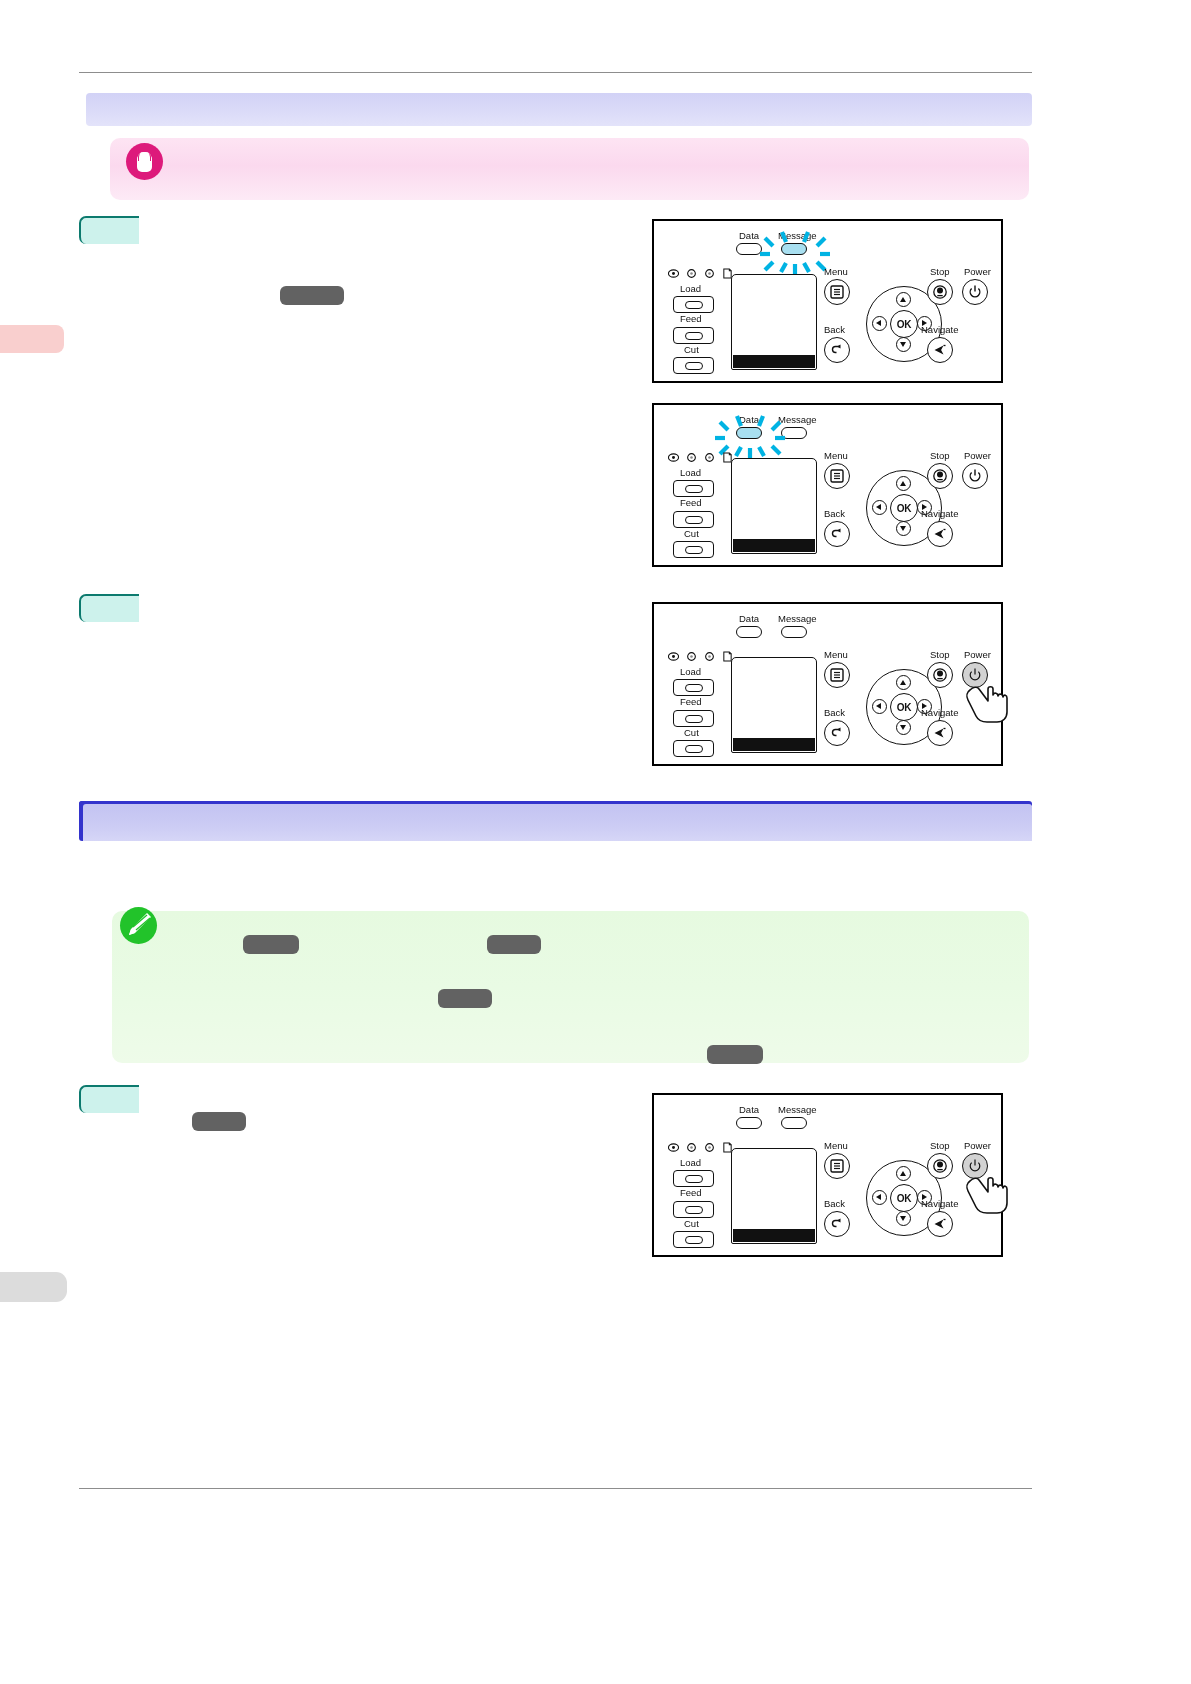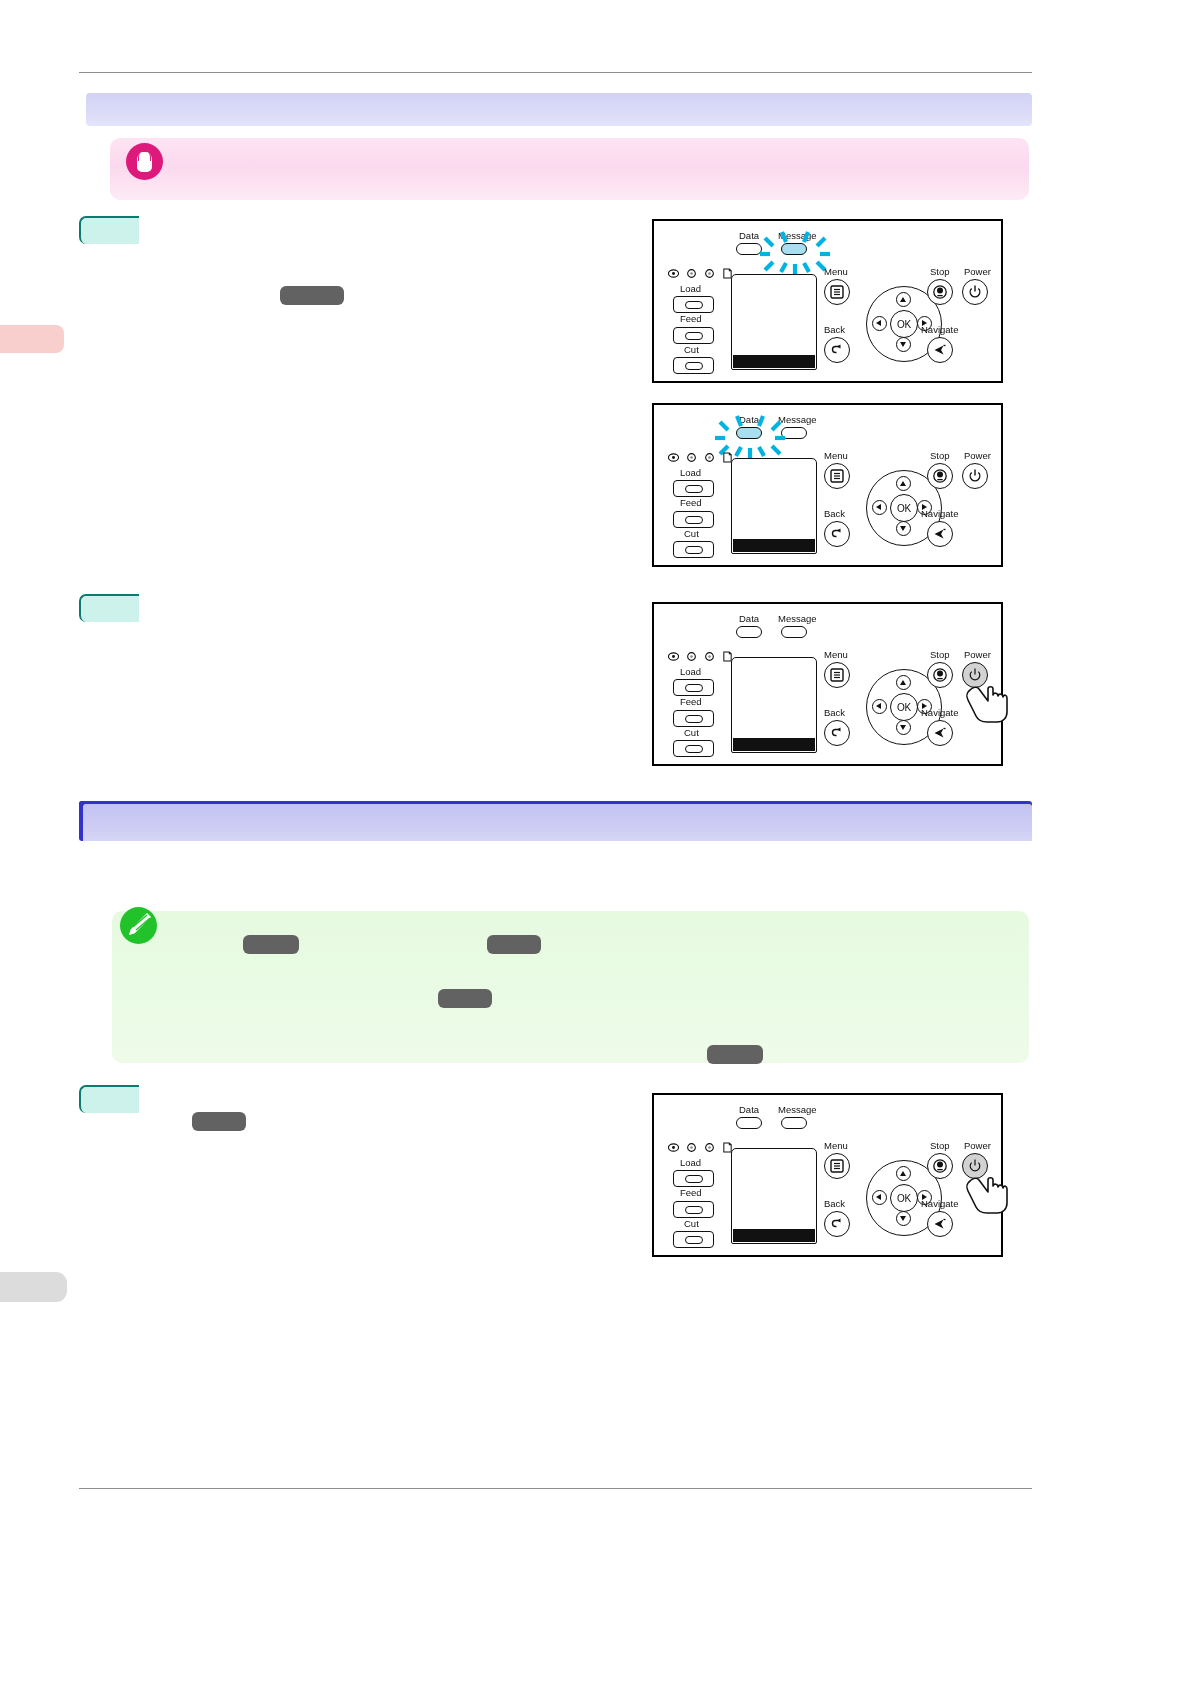--- a/index.html
+++ b/index.html
@@ -61,21 +61,21 @@
   .led.on{background:#a8dff0;}
   .lcd{position:absolute;width:86px;height:96px;border:1.6px solid #111;border-radius:5px 5px 2px 2px;background:#fff;box-sizing:border-box;}
   .lcd .strip{position:absolute;left:1px;bottom:1px;width:82px;height:13px;background:#111;}
   .pbtn{position:absolute;width:41px;height:17px;border:1.4px solid #111;border-radius:4px;background:#fff;box-sizing:border-box;}
   .pbtn i{position:absolute;left:11px;top:4px;width:18px;height:8px;border:1.3px solid #111;border-radius:5px;box-sizing:border-box;}
   .rbtn{position:absolute;width:26px;height:26px;border:1.5px solid #111;border-radius:50%;background:#fff;box-sizing:border-box;}
   .rbtn.pressed{background:#d2d2d2;}
   .rbtn svg{position:absolute;left:3px;top:3px;}
   .dpad{position:absolute;width:76px;height:76px;border:1.5px solid #111;border-radius:50%;background:#fff;box-sizing:border-box;}
   .dpad .ok{position:absolute;left:23px;top:23px;width:28px;height:28px;border:1.5px solid #111;border-radius:50%;
-            background:#fff;box-sizing:border-box;font-size:10px;font-weight:normal;color:#111;
+            background:#fff;box-sizing:border-box;font-size:10px;font-weight:bold;color:#111;
             display:flex;align-items:center;justify-content:center;letter-spacing:-.3px;}
   .dpad .ar{position:absolute;width:15px;height:15px;border:1.3px solid #111;border-radius:50%;background:#fff;box-sizing:border-box;}
   .dpad .ar:after{content:"";position:absolute;}
   .ar.up{left:29px;top:5px;}
   .ar.up:after{left:3.4px;top:4.4px;border-left:3.2px solid transparent;border-right:3.2px solid transparent;border-bottom:5px solid #111;}
   .ar.dn{left:29px;top:50px;}
   .ar.dn:after{left:3.4px;top:4.4px;border-left:3.2px solid transparent;border-right:3.2px solid transparent;border-top:5px solid #111;}
   .ar.lf{left:5px;top:29px;}
   .ar.lf:after{left:3.4px;top:3.4px;border-top:3.2px solid transparent;border-bottom:3.2px solid transparent;border-right:5px solid #111;}
   .ar.rt{left:50px;top:29px;}

